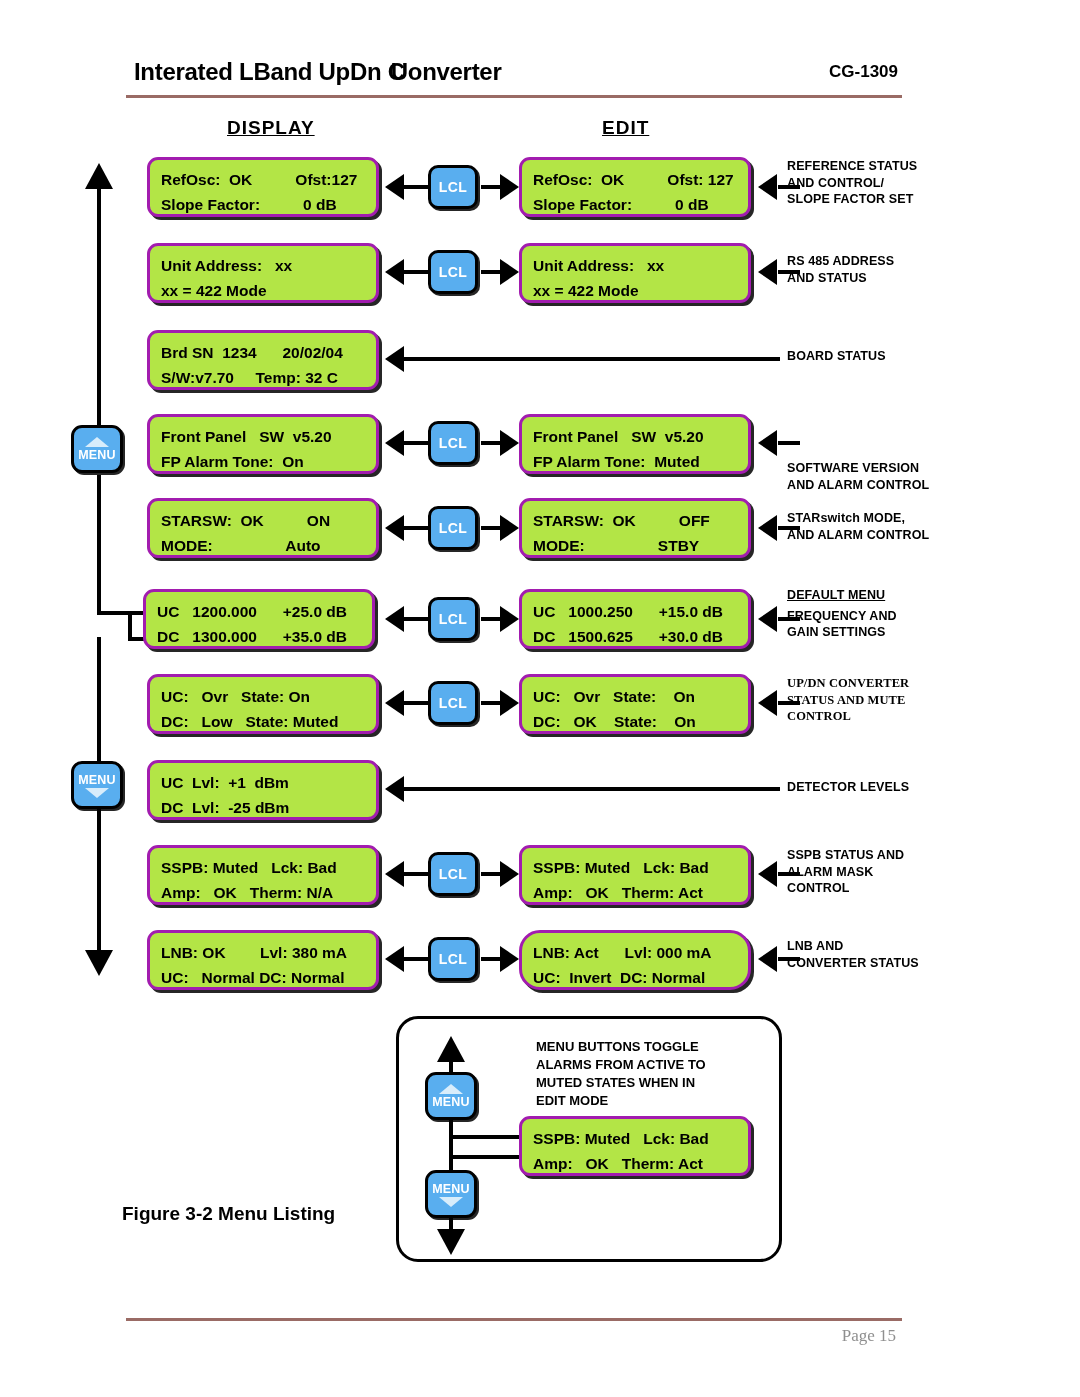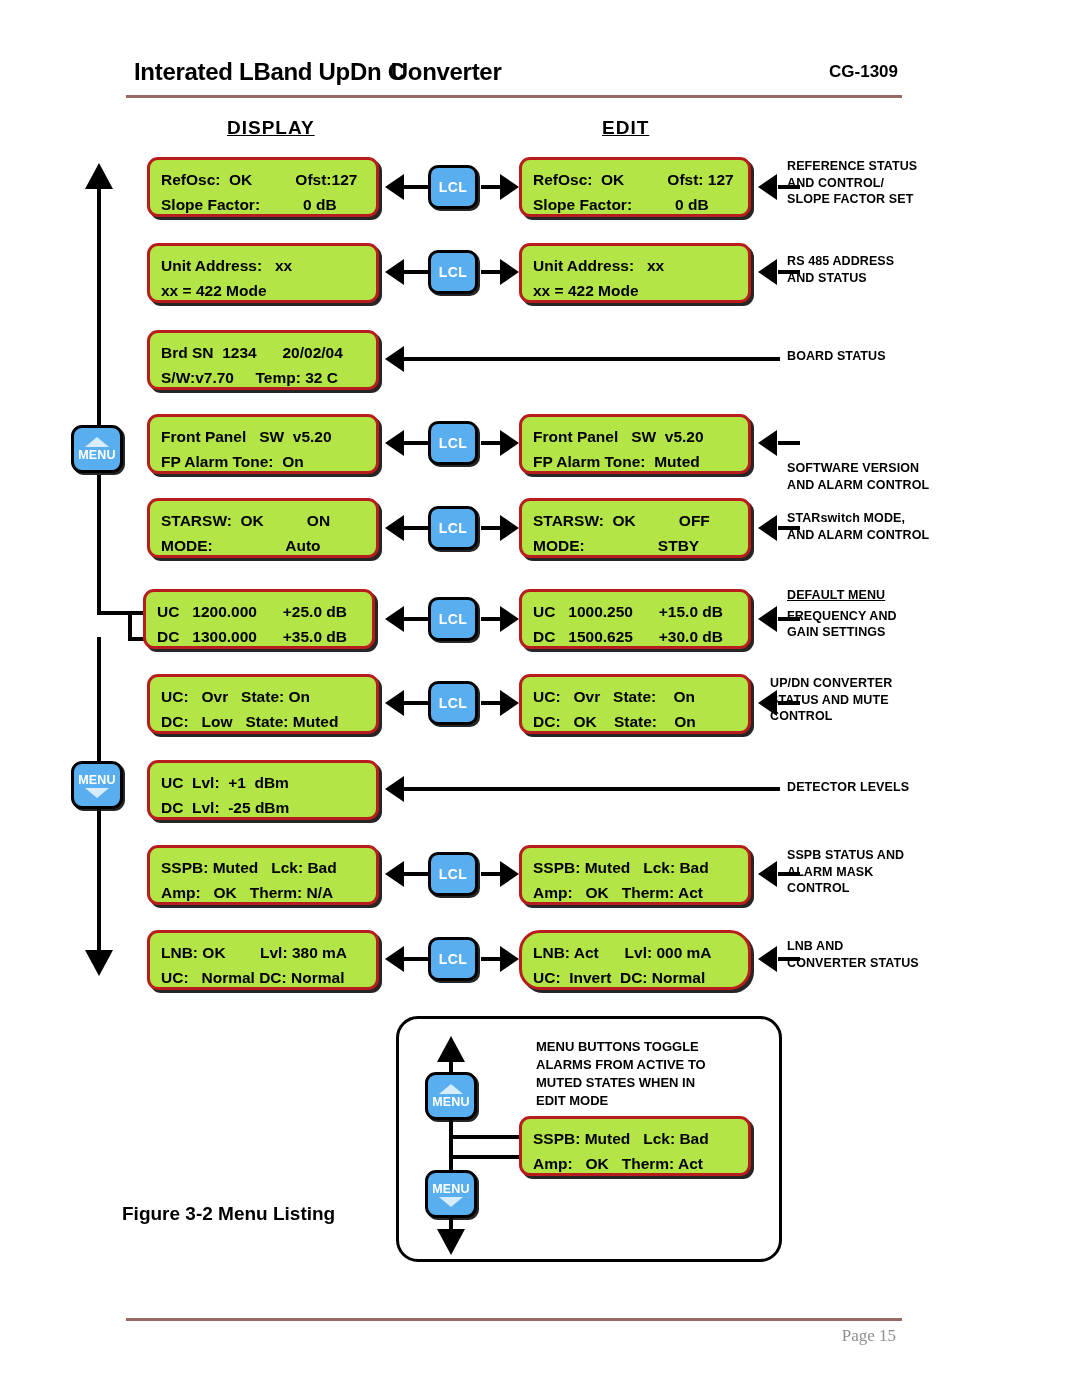--- a/index.html
+++ b/index.html
@@ -40,21 +40,21 @@
     position:absolute;font-size:19px;font-weight:bold;color:#000;
     text-decoration:underline;letter-spacing:1px;
   }
   .colhead.display{left:227px;top:117px;}
   .colhead.edit{left:602px;top:117px;}
 
   
   .lcd{
     position:absolute;
     background:#b3e546;
-    border:3px solid #b91c1c;
+    border:3px solid #a21caf;
     border-radius:11px;
     box-shadow:3px 3px 0 rgba(0,0,0,0.85);
     box-sizing:border-box;
     padding:7px 0 0 11px;
   }
   .lcd .ln{
     font-size:15.5px;font-weight:bold;color:#000;
     white-space:pre;line-height:25px;font-family:"Liberation Sans", sans-serif;
   }
 
@@ -301,21 +301,21 @@
     <span>LCL</span>
   </div>
   <div class="hline" style="left:481px;top:701px;width:22px;"></div>
   <div class="arw-right" style="left:500px;top:690px;"></div>
   <div class="lcd" style="left:519px;top:674px;width:232px;height:60px;">
     <div class="ln">UC:   Ovr   State:    On</div>
     <div class="ln">DC:   OK    State:    On</div>
   </div>
   <div class="hline" style="left:778px;top:701px;width:22px;"></div>
   <div class="arw-left" style="left:758px;top:690px;"></div>
-  <div class="desc" style="left:770px;top:675px;">
+  <div class="desc" style="left:787px;top:675px;font-family:Liberation Serif, serif;">
     <div>UP/DN CONVERTER</div>
     <div>STATUS AND MUTE</div>
     <div>CONTROL</div>
   </div>
 
   <div class="lcd" style="left:147px;top:760px;width:232px;height:60px;">
     <div class="ln">UC  Lvl:  +1  dBm</div>
     <div class="ln">DC  Lvl:  -25 dBm</div>
   </div>
   <div class="arw-left" style="left:385px;top:776px;"></div>

